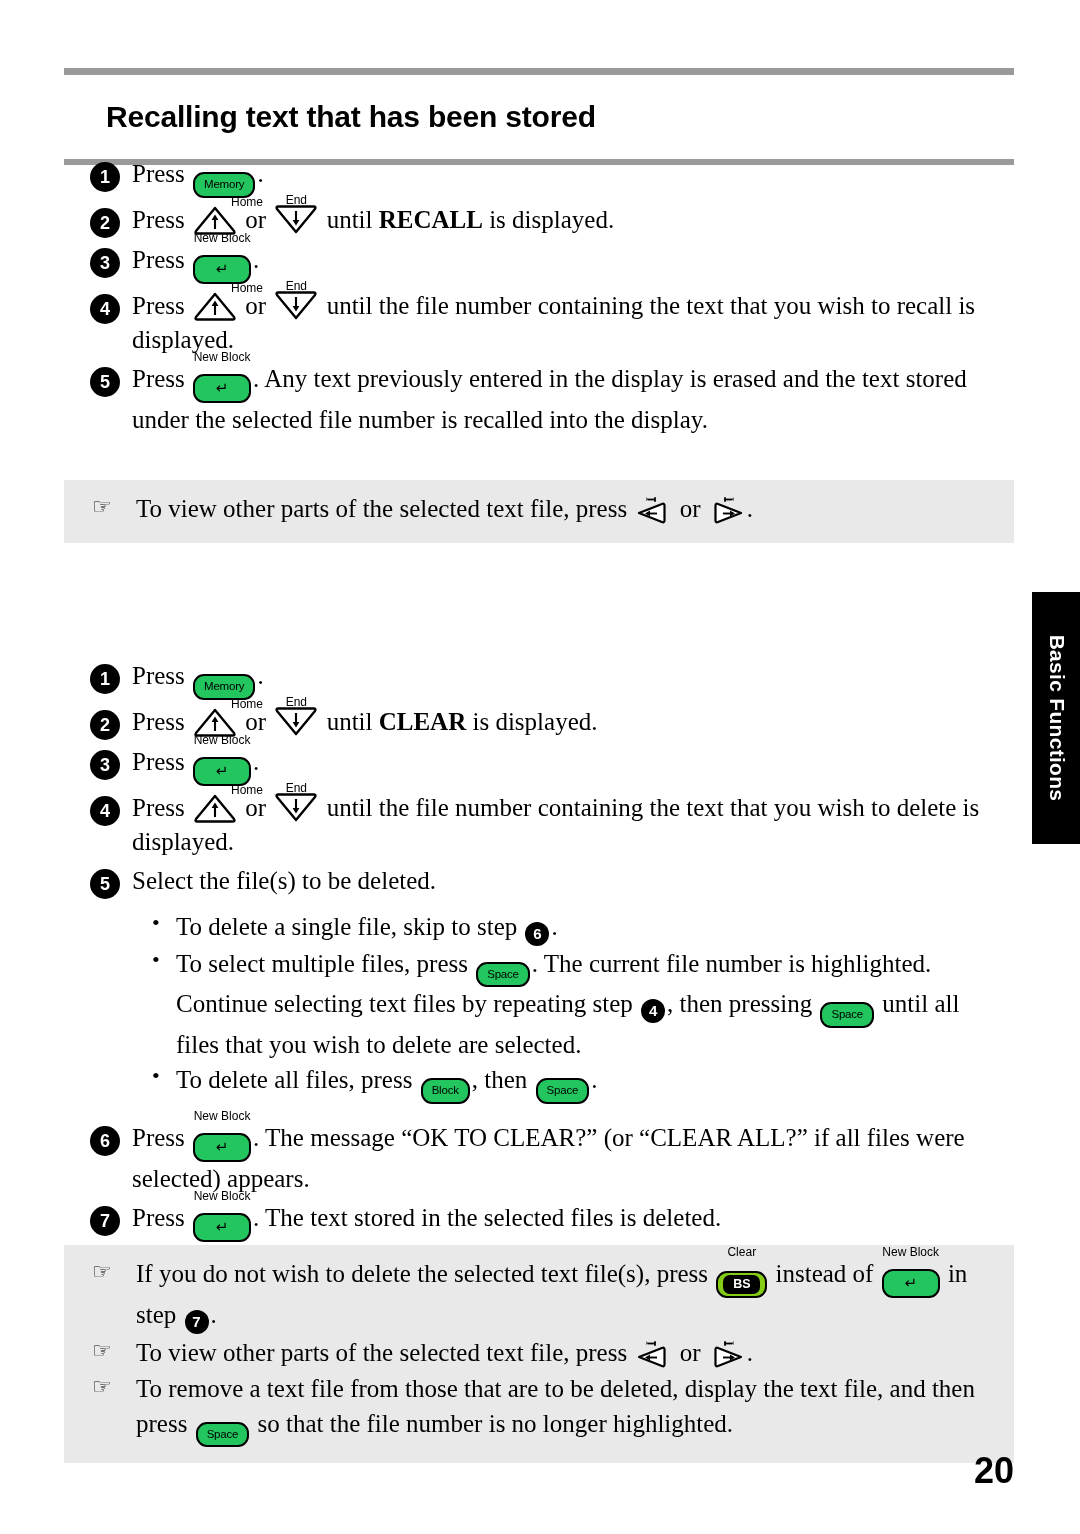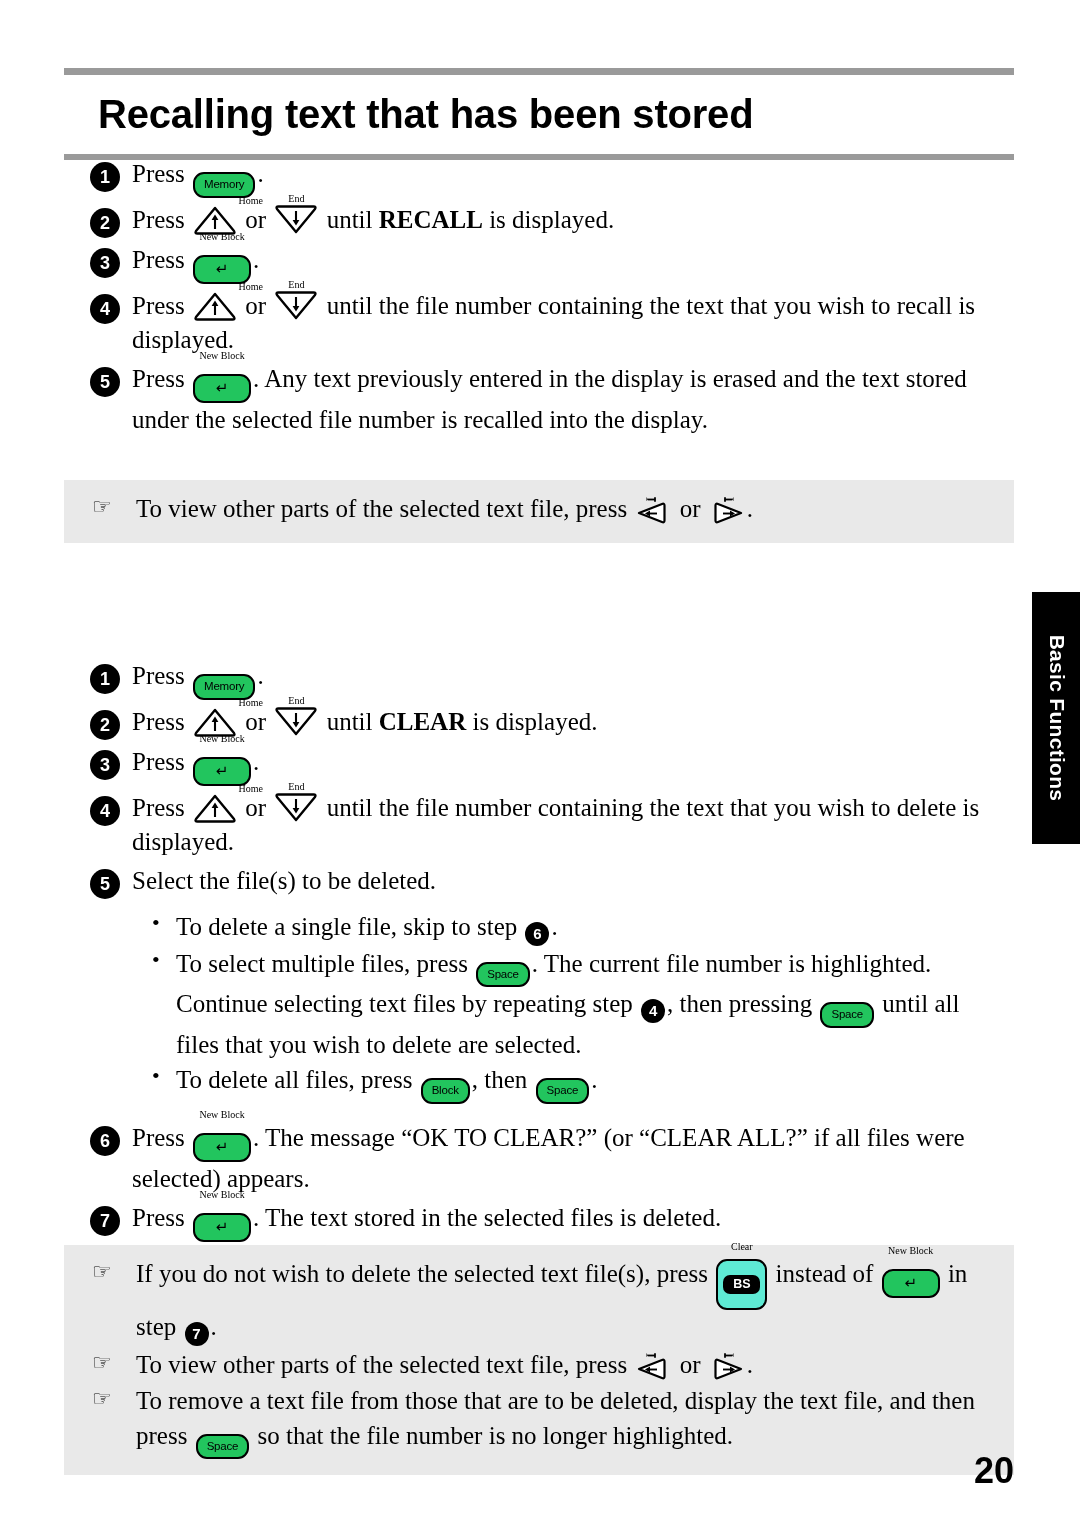--- a/index.html
+++ b/index.html
@@ -13,22 +13,22 @@
   }
   .page{position:absolute;left:0;top:0;width:1080px;height:1534px;}
 
   
   .section{position:absolute;left:64px;width:950px;}
   .rule{height:7px;background:#9a9a9a;width:100%;}
   .rule.thin{height:6px;}
   h1{
     font-family:"Liberation Sans",sans-serif;
     font-weight:bold;
-    font-size:40px;
-    margin:8px;
+    font-size:30px;
+    margin:16px;
     padding:9px 0 9px 26px;
     letter-spacing:-0.2px;
     color:#000;
   }
 
   
   .steps{position:absolute;left:90px;width:925px;}
   .step{display:flex;align-items:flex-start;margin-bottom:3px;}
   .badge{
     flex:0 0 auto;
@@ -101,38 +101,38 @@
     min-width:26px;
     text-align:center;
     letter-spacing:-0.2px;
     color:#000;
   }
   .kcap.wide{padding:5px 14px;}
   .klabel{
     position:absolute;
     left:50%;transform:translateX(-50%);
     top:-17px;
-    font-family:Liberation Serif, serif;
-    font-size:10px;
+    font-family:Liberation Sans, sans-serif;
+    font-size:12px;
     line-height:1;
     white-space:nowrap;
     color:#000;
   }
   .key.haslabel{margin-top:0;}
   .enter-glyph{
     font-family:"DejaVu Sans",sans-serif;
     font-size:15px;
     line-height:1;
     display:inline-block;
     padding:0 6px;
   }
   
   .bskey .kcap{
-    background:#5eead4;
-    padding:14px 5px;
+    background:#84cc16;
+    padding:2px 5px;
   }
   .bsinner{
     display:block;
     background:#000;color:#fff;
     border-radius:7px;
     font-family:"Liberation Sans",sans-serif;
     font-weight:bold;
     font-size:12.5px;
     padding:3px 10px;
     line-height:1.05;

